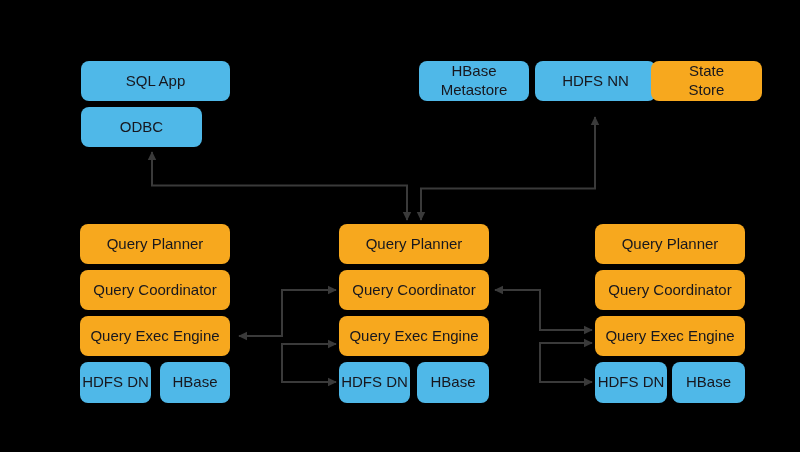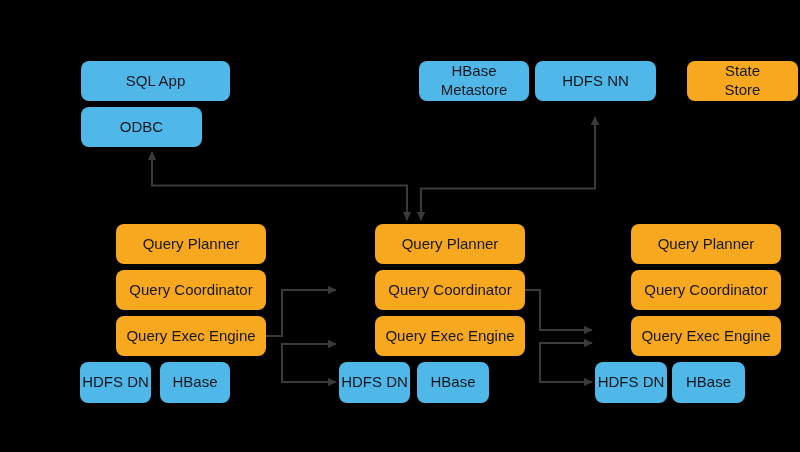--- a/index.html
+++ b/index.html
@@ -30,21 +30,21 @@
   .node{
     position:absolute;
     border-radius:8px;
     display:flex;align-items:center;justify-content:center;
     text-align:center;
     font-size:15px;line-height:1.25;
     color:var(--text);
     white-space:pre-line;
   }
   .blue{background:var(--blue);}
-  .orange{background:var(--orange);margin-left:36px;}
+  .orange{background:var(--orange);}
 </style>
 </head>
 <body>
 
 <div id="stage">
 
   <svg id="arrows" viewBox="0 0 800 452">
     <defs>
       <marker id="ah" markerWidth="5" markerHeight="5" refX="4.2" refY="2.5" orient="auto-start-reverse" markerUnits="strokeWidth">
         <path class="head" d="M0,0.3 L4.6,2.5 L0,4.7 Z"></path>

